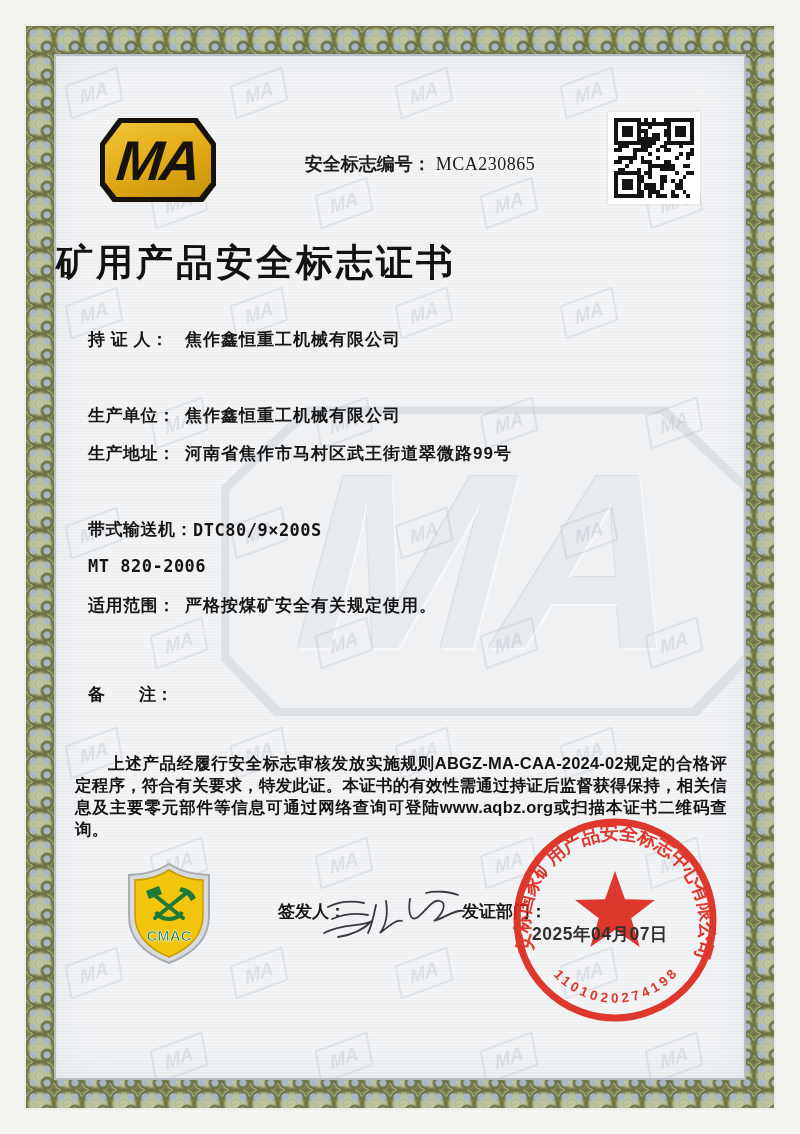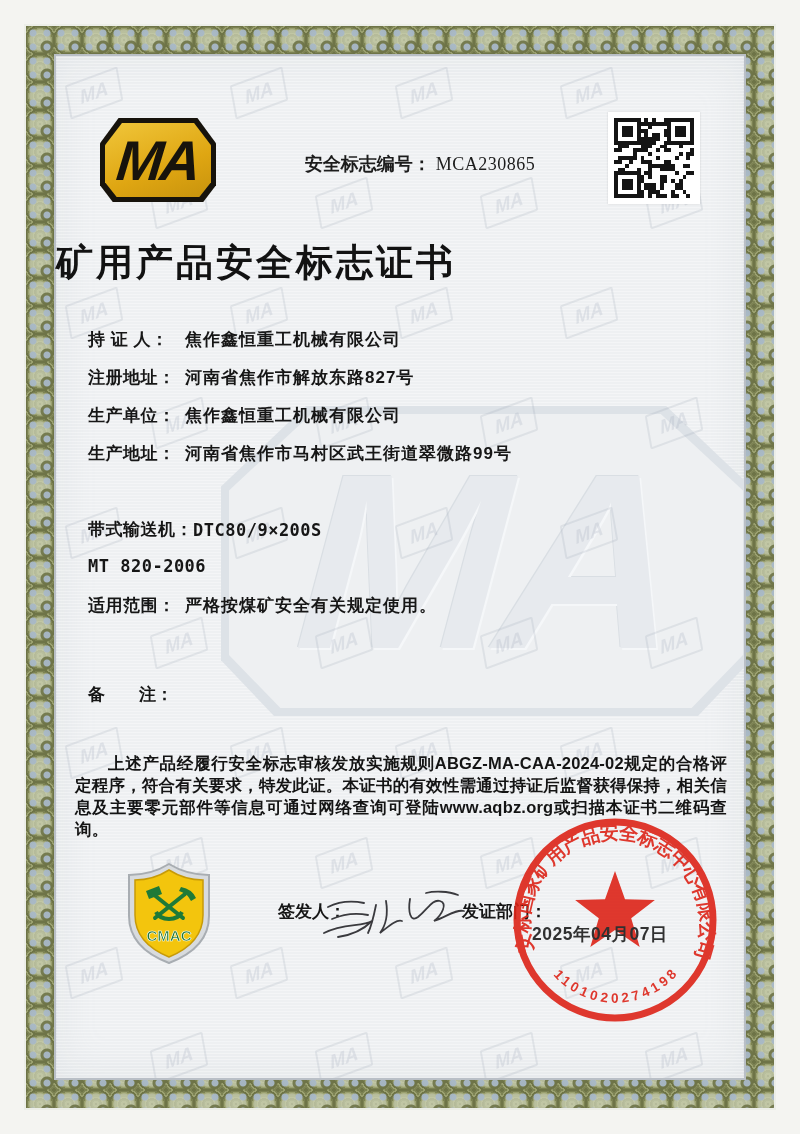--- a/index.html
+++ b/index.html
@@ -601,24 +601,20 @@
         <i></i>
       </div>
   </div>
 
   <div class="title">矿用产品安全标志证书</div>
 
   <div class="frow r1">
     <span class="f-label">持 证 人：</span>
     <span class="f-value">焦作鑫恒重工机械有限公司</span>
   </div>
-  <div class="frow r2">
-    <span class="f-label">注册地址：</span>
-    <span class="f-value">河南省焦作市解放东路827号</span>
-  </div>
   <div class="frow r3">
     <span class="f-label">生产单位：</span>
     <span class="f-value">焦作鑫恒重工机械有限公司</span>
   </div>
   <div class="frow r4">
     <span class="f-label">生产地址：</span>
     <span class="f-value">河南省焦作市马村区武王街道翠微路99号</span>
   </div>
   <div class="frow r6">
     <span class="f-label">带式输送机：</span>

